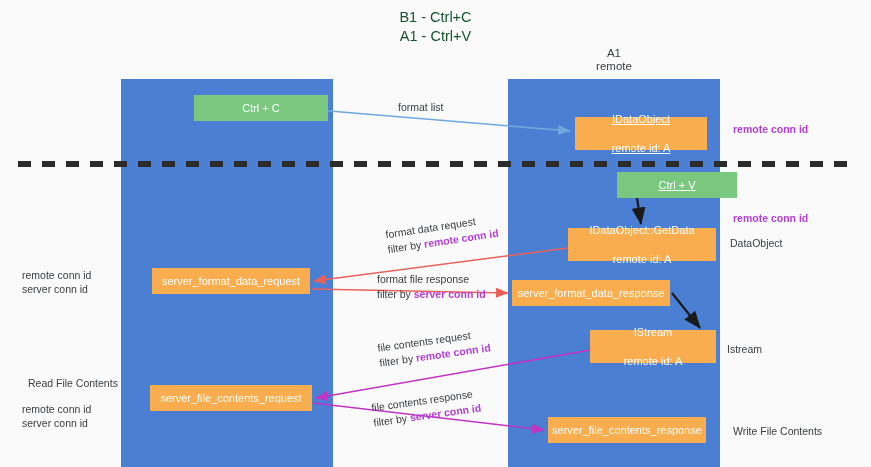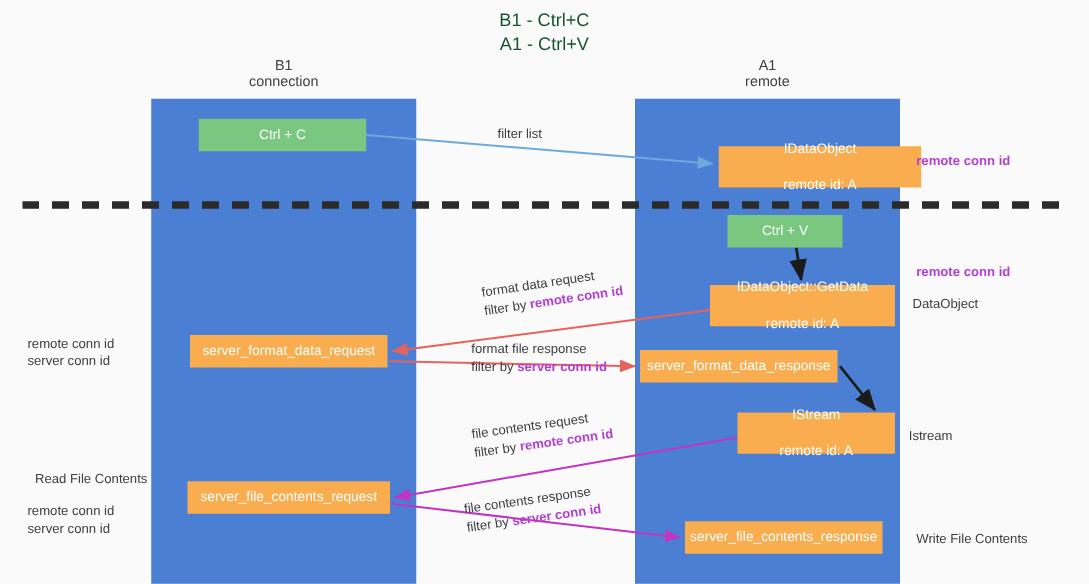--- a/index.html
+++ b/index.html
@@ -20,27 +20,27 @@
 
   
   #title{position:absolute;left:0;top:8px;width:871px;text-align:center;
          font-size:14.5px;line-height:19px;color:#14532d;}
   #title span{display:block;}
 
   
   .box{position:absolute;display:flex;flex-direction:column;align-items:center;
        justify-content:center;text-align:center;color:#ffffff;font-size:11px;
        line-height:13px;box-sizing:border-box;padding:2px 4px;}
-  .box.green{background:#7ac87f;}
+  .box.green{background:#7ac87f;margin-left:35px;}
   .box.orange{background:#f9ad4e;}
   .box .l2{display:block;margin-top:16px;}
 
   #box-ctrlc{left:159px;top:95px;width:134px;height:26px;}
-  #box-idataobject{left:575px;top:117px;width:162px;height:33px;}
-  #box-ctrlv{left:582px;top:172px;width:92px;height:26px;}
+  #box-idataobject{left:575px;top:117px;width:132px;height:33px;text-decoration:underline;}
+  #box-ctrlv{left:582px;top:172px;width:120px;height:26px;text-decoration:underline;}
   #box-getdata{left:568px;top:228px;width:148px;height:33px;}
   #box-sfdreq{left:152px;top:268px;width:158px;height:26px;}
   #box-sfdresp{left:512px;top:280px;width:158px;height:26px;}
   #box-istream{left:590px;top:330px;width:126px;height:33px;}
   #box-sfcreq{left:150px;top:385px;width:162px;height:26px;}
   #box-sfcresp{left:548px;top:417px;width:158px;height:26px;}
 
   
   #divider{position:absolute;left:18px;top:161px;width:838px;height:6px;
            background-image:repeating-linear-gradient(to right,#2b2b2b 0 13px,transparent 13px 24px);}
@@ -77,24 +77,20 @@
 </head>
 <body>
 
 <div class="stage">
 
   <div id="title">
     <span>B1 - Ctrl+C</span>
     <span>A1 - Ctrl+V</span>
   </div>
 
-  <div class="col-head" id="head-b1">
-    <span>B1</span>
-    <span class="sub">connection</span>
-  </div>
   <div class="col-head" id="head-a1">
     <span>A1</span>
     <span class="sub">remote</span>
   </div>
 
   <div class="lane" id="lane-b1"></div>
   <div class="lane" id="lane-a1"></div>
 
   <svg class="overlay">
     <defs>
@@ -162,21 +158,21 @@
 
   <div class="box orange" id="box-sfcreq">
     <span>server_file_contents_request</span>
   </div>
 
   <div class="box orange" id="box-sfcresp">
     <span>server_file_contents_response</span>
   </div>
 
   <div class="edge-label" id="lbl-formatlist">
-    <span>filter list</span>
+    <span>format list</span>
   </div>
 
   <div class="edge-label" id="lbl-fdreq">
     <div>format data request</div>
     <div><span>filter by </span><span class="hl-purple">remote conn id</span></div>
   </div>
 
   <div class="edge-label" id="lbl-fdresp">
     <div>format file response</div>
     <div><span>filter by </span><span class="hl-purple">server conn id</span></div>

